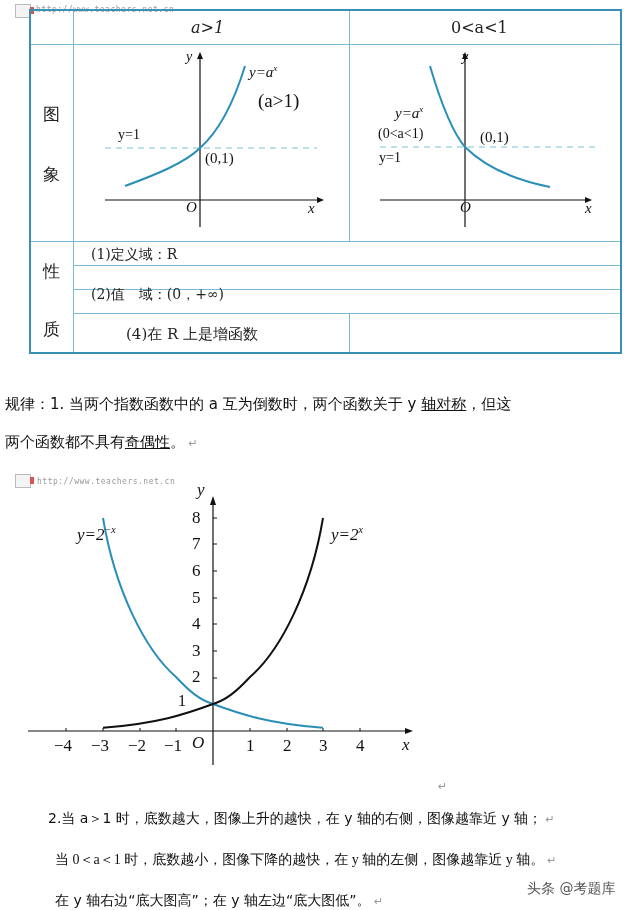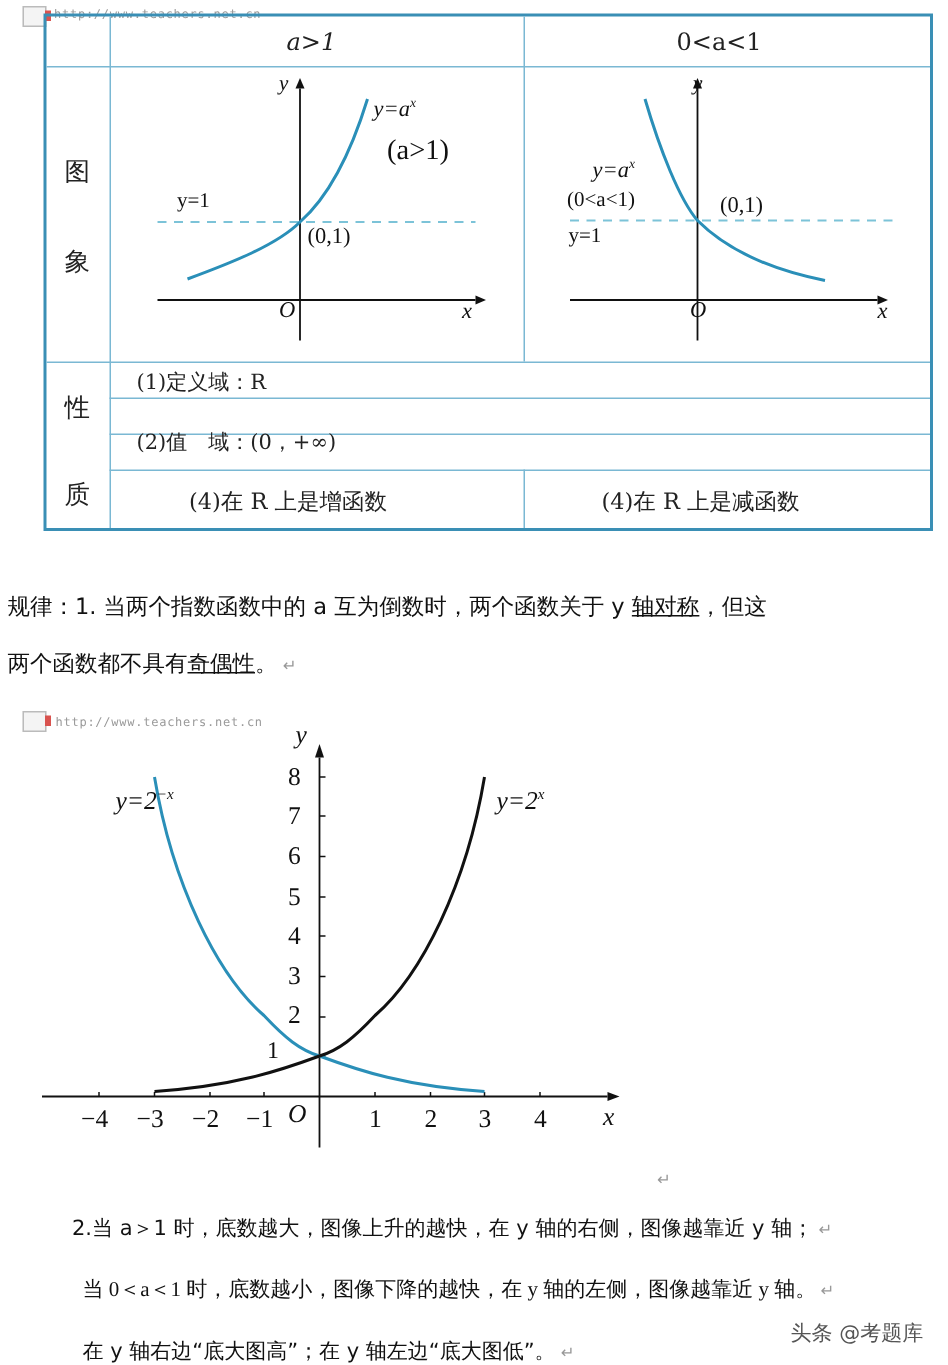--- a/index.html
+++ b/index.html
@@ -43,21 +43,20 @@
   <div class="cell-text serif" style="left:420px;top:7px;font-size:16px;">0&lt;a&lt;1</div>
 
   <div class="rowlabel" style="left:12px;top:92px;">图</div>
   <div class="rowlabel" style="left:12px;top:152px;">象</div>
   <div class="rowlabel" style="left:12px;top:249px;">性</div>
   <div class="rowlabel" style="left:12px;top:307px;">质</div>
 
   <div class="cell-text" style="left:60px;top:235px;font-size:14px;">(1)定义域：R</div>
   <div class="cell-text" style="left:60px;top:259px;font-size:14px;margin-top:16px;">(2)值　域：(0，+∞)</div>
   <div class="cell-text" style="left:95px;top:314px;">(4)在 R 上是增函数</div>
-  <div class="cell-text" style="left:370px;top:314px;">(4)在 R 上是减函数</div>
 </div>
 
 <svg class="abs" style="left:95px;top:45px;" width="230" height="185" viewBox="0 0 230 185">
   <line x1="10" y1="155" x2="222" y2="155" stroke="#111" stroke-width="1.2"></line>
   <polygon points="222,152 229,155 222,158" fill="#111"></polygon>
   <line x1="105" y1="182" x2="105" y2="14" stroke="#111" stroke-width="1.2"></line>
   <polygon points="102,14 105,7 108,14" fill="#111"></polygon>
   <line x1="10" y1="103" x2="222" y2="103" stroke="#7cc3d8" stroke-width="1.2" stroke-dasharray="6,5"></line>
   <path d="M30,141 C60,130 90,118 105,103 C122,88 138,60 150,21" fill="none" stroke="#2a8fb8" stroke-width="2"></path>
 </svg>

